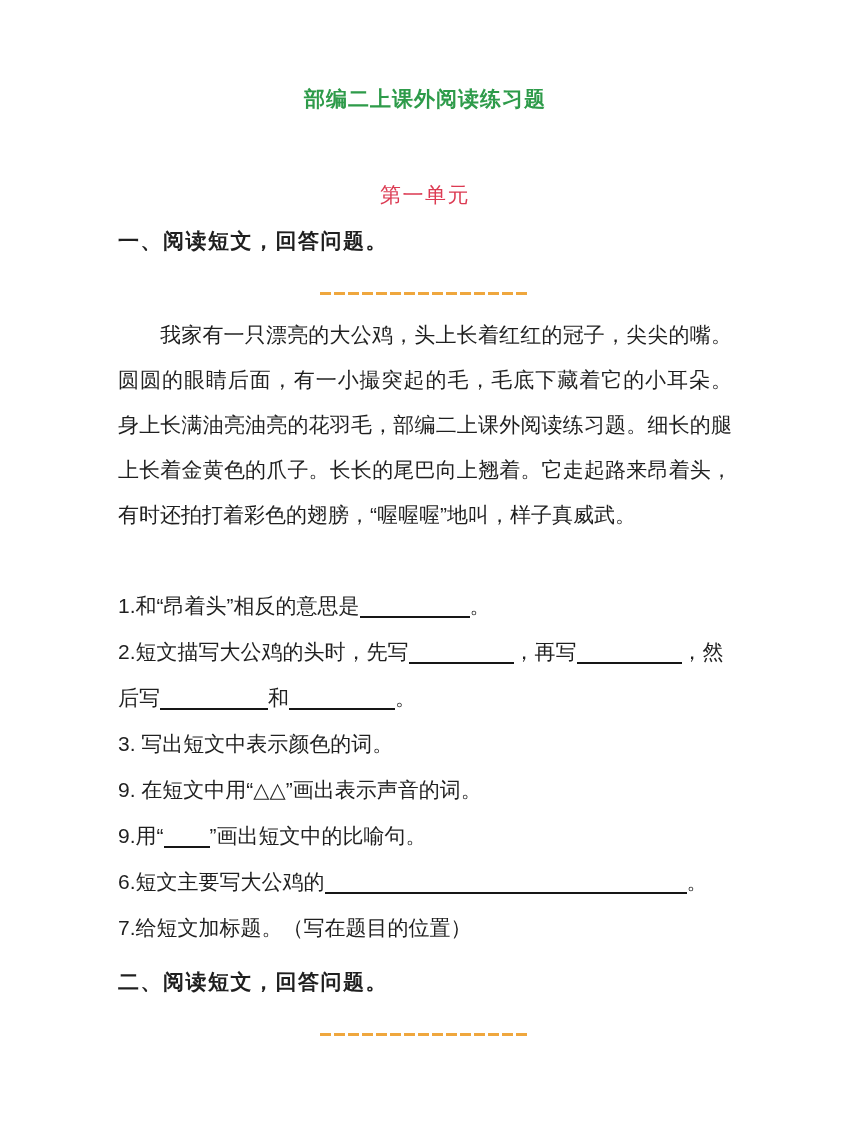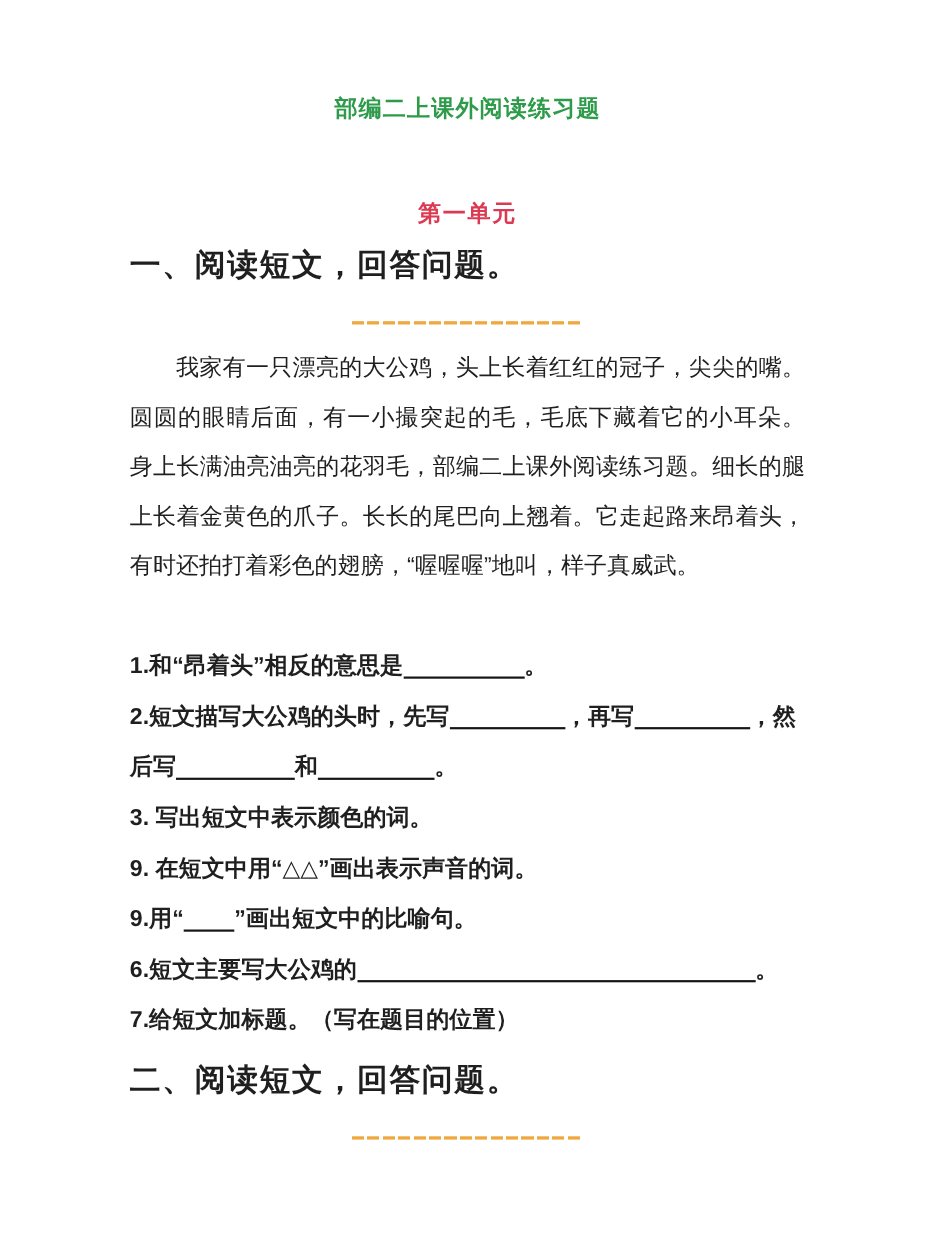--- a/index.html
+++ b/index.html
@@ -29,27 +29,27 @@
     line-height: 30px;
     font-weight: 700;
     letter-spacing: 1px;
     color: var(--title-color);
   }
   .unit-title {
     margin: 66px 0 0 0;
     text-align: center;
     font-size: 21px;
     line-height: 30px;
-    font-weight: 700;
+    font-weight: 400;
     letter-spacing: 1.5px;
     color: var(--unit-color);
   }
   .section-heading {
     margin: 16px 0 0 0;
-    font-size: 28px;
+    font-size: 21px;
     line-height: 30px;
     font-weight: 700;
     letter-spacing: 1.5px;
     color: var(--text-color);
   }
   .section-heading.section2 { }
   .divider-row {
     margin-top: 36px;
     height: 4px;
     text-align: center;
@@ -67,21 +67,21 @@
   .p-line {
     height: 45px;
     line-height: 45px;
     font-size: 21px;
     text-align: justify;
     text-align-last: justify;
     white-space: nowrap;
   }
   .p-line.first { text-indent: 42px; }
   .p-line.last { text-align-last: left; }
-  .questions { margin-top: 46px; font-weight: bold; }
+  .questions { margin-top: 46px; }
   .q-line {
     height: 46px;
     line-height: 46px;
     font-size: 21px;
     white-space: nowrap;
   }
   .blank {
     display: inline-block;
     height: 14px;
     border-bottom: 2.5px solid var(--blank-color);

